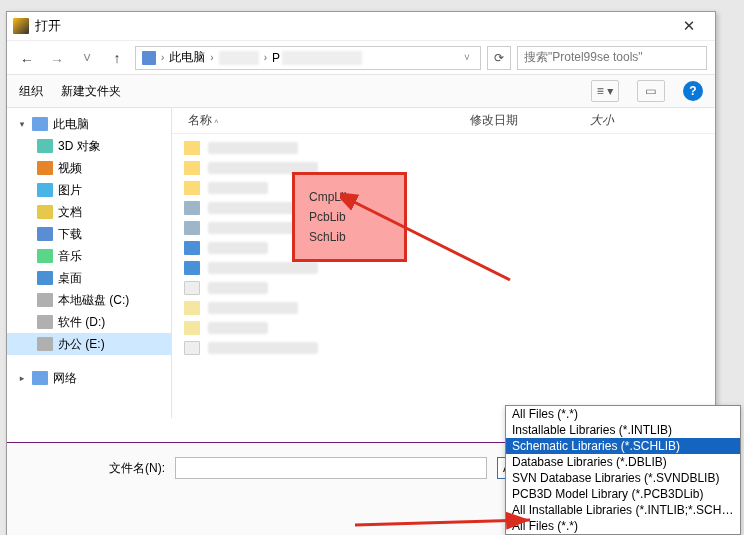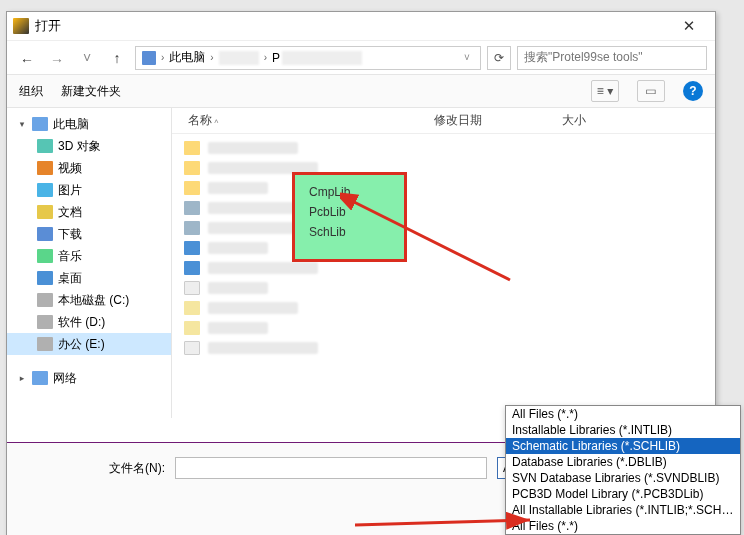--- a/index.html
+++ b/index.html
@@ -33,39 +33,39 @@
     .ico-3d { background:#56c5b4; }
     .ico-video { background:#e6842a; }
     .ico-pics { background:#4ab4e6; }
     .ico-docs { background:#e6c84a; }
     .ico-dl { background:#5a8dd6; }
     .ico-music { background:#5ad68a; }
     .ico-desktop { background:#4a90d6; }
     .ico-drive { background:#b0b0b0; }
     .ico-net { background:#6aa4e6; }
     .filepane { flex:1; position: relative; background:#fff; }
-    .headers { height: 26px; display:flex; align-items:center; padding-left:12px; border-bottom:1px solid #eee; color:#444; gap: 16px; }
+    .headers { height: 26px; display:flex; align-items:center; padding-left:12px; border-bottom:1px solid #eee; color:#444; gap: 8px; }
     .hcol { padding: 0 4px; }
     .hcol.name { width: 230px; }
-    .hcol.date { width: 112px; }
+    .hcol.date { width: 112px; margin-left: 44px; }
     .hcol.type { width: 112px; }
-    .hcol.size { width: 70px; }
+    .hcol.size { width: 70px; font-style: italic; }
     .caret { font-size:8px; color:#888; margin-left:2px; }
     .filelist { padding: 4px 0; }
     .frow { height: 20px; display:flex; align-items:center; padding-left:12px; gap:8px; }
     .ficon { width:16px; height:14px; border-radius:1px; }
     .ficon.folder { background:#fdd977; }
     .ficon.file-gray { background:#9eb6c8; }
     .ficon.file-blue { background:#4a90d6; }
     .ficon.file-white { background:#eee; border:1px solid #ccc; }
     .ficon.file-yellow { background:#f5e6a0; }
     .blur-name { width:110px; height:12px; background:#e9e9e9; filter:blur(1px); border-radius:2px; }
     .blur-name.short { width:60px; }
     .blur-name.med { width:90px; }
-    .red-box { position:absolute; left: 120px; top: 64px; width: 115px; height: 90px; border: 3px solid #da2d1f; background:#86efac; padding: 10px 14px; display:flex; flex-direction:column; gap:6px; font-size:12px; color:#333; }
+    .red-box { position:absolute; left: 120px; top: 64px; width: 115px; height: 90px; border: 3px solid #da2d1f; background:#fca5a5; padding: 10px 14px; display:flex; flex-direction:column; gap:6px; font-size:12px; color:#333;justify-content:center; }
     .footer { position:absolute; bottom:0; left:0; right:0; padding: 14px 18px 60px; border-top:1px solid #701a75; background:#fafafa; display:flex; align-items:center; gap:10px; }
     .fn-label { width: 140px; text-align:right; }
     .fn-input { flex:1; height:22px; border:1px solid #bbb; padding:0 4px; background:#fff; }
     .type-select { width: 200px; height:22px; border:1px solid #3a6db2; background:#fff; display:flex; align-items:center; justify-content:space-between; padding:0 5px; position:relative; }
     .dropdown { position:absolute; left:505px; top:405px; width: 236px; background:#fff; border:1px solid #888; font-size: 12px; box-shadow: 0 2px 6px rgba(0,0,0,.2); z-index: 50; }
     .dropdown .opt { padding: 1px 6px; white-space:nowrap; overflow:hidden; text-overflow:ellipsis; }
     .dropdown .opt.selected { background:#1565c0; color:#fff; }
     svg.arrow { position:absolute; pointer-events:none; z-index:60; }
   </style>
 </head>

